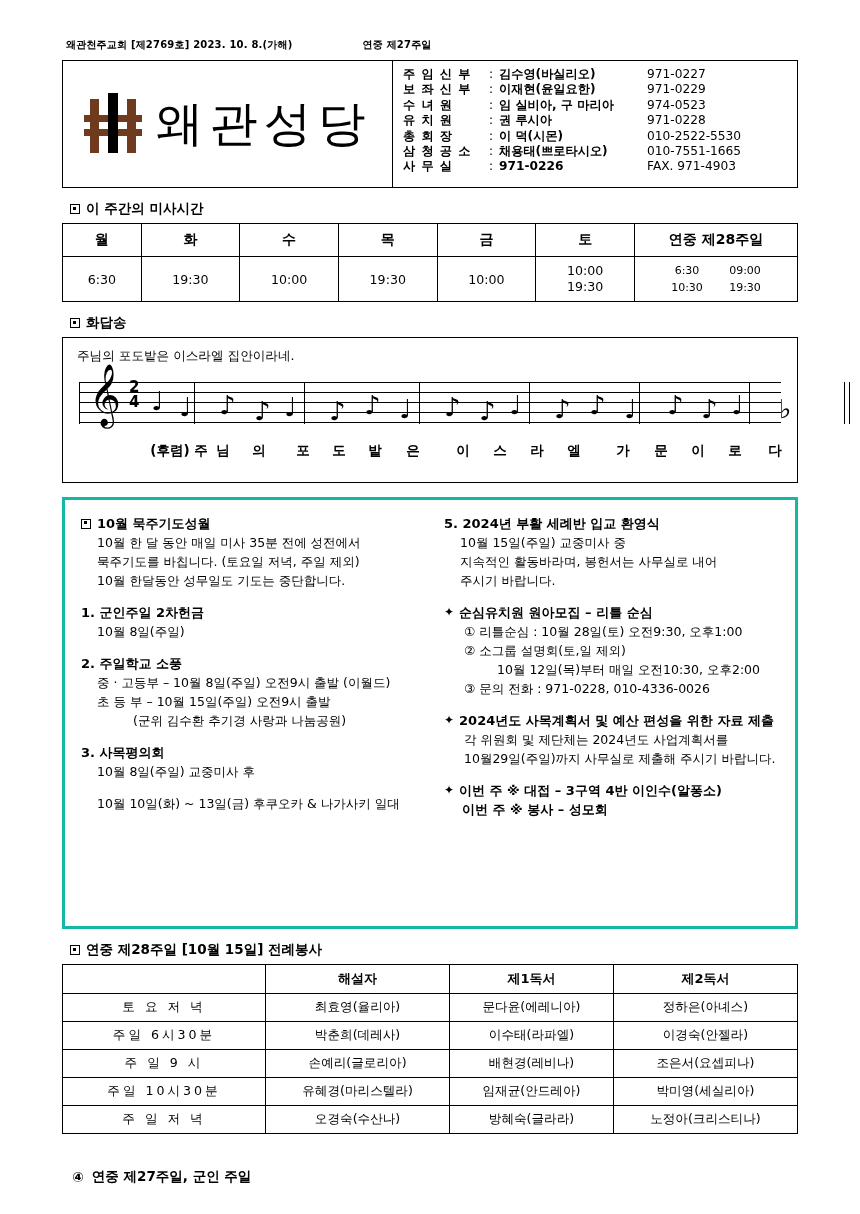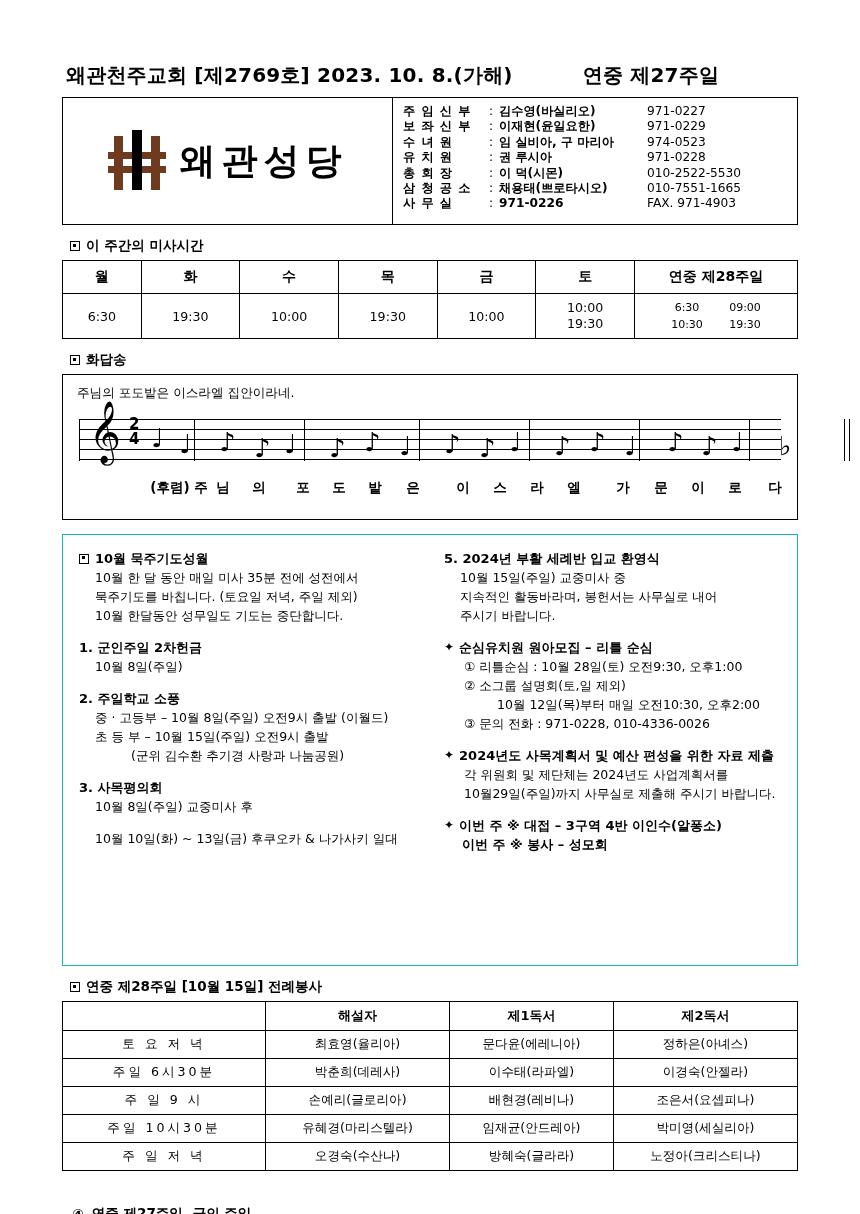--- a/index.html
+++ b/index.html
@@ -19,25 +19,24 @@
     position: relative;
     width: 860px;
     height: 1214px;
     box-sizing: border-box;
     padding: 38px 62px 0 62px;
   }
   
   .header-line {
     display: flex;
     align-items: flex-start;
-    font-size: 20px;
+    font-size: 10px;
     font-weight: bold;
     letter-spacing: 0.2px;
     margin-bottom: 8px;
-    margin-top: 24px;
   }
   .header-left { margin-left: 4px; }
   .header-right { margin-left: 70px; }
 
   
   .top-block {
     display: flex;
     border: 1px solid #000;
     height: 128px;
     box-sizing: border-box;
@@ -59,22 +58,22 @@
   .logo-mark .bar {
     position: absolute;
     background: #6f3b1e;
   }
   .logo-mark .v1 { left: 6px;  top: 6px; width: 9px; height: 54px; }
   .logo-mark .v2 { left: 24px; top: 0px; width: 10px; height: 60px; background:#000; }
   .logo-mark .v3 { left: 43px; top: 6px; width: 9px; height: 54px; }
   .logo-mark .h1 { left: 0px; top: 22px; width: 58px; height: 7px; background:#6f3b1e; }
   .logo-mark .h2 { left: 0px; top: 36px; width: 58px; height: 7px; background:#6f3b1e; }
   .logo-text {
-    font-size: 36px;
-    font-weight: bold;
+    font-size: 48px;
+    font-weight: normal;
     letter-spacing: 6px;
     font-family: "DejaVu Sans", "Liberation Sans", sans-serif;
   }
   .contacts {
     flex: 1;
     padding: 6px 8px 4px 10px;
     box-sizing: border-box;
     font-size: 12.2px;
   }
   .contact-row {
@@ -173,21 +172,21 @@
   }
   .lyric {
     position: absolute;
     text-align: center;
     transform: translateX(-50%);
     white-space: nowrap;
   }
 
   
   .ann-box {
-    border: 1px solid #14b8a6;
+    border: 3px solid #14b8a6;
     display: flex;
     margin-top: 14px;
     box-sizing: border-box;
     height: 432px;
   }
   .ann-col {
     box-sizing: border-box;
     padding: 14px 10px 8px 16px;
     font-size: 12.5px;
     line-height: 19px;

